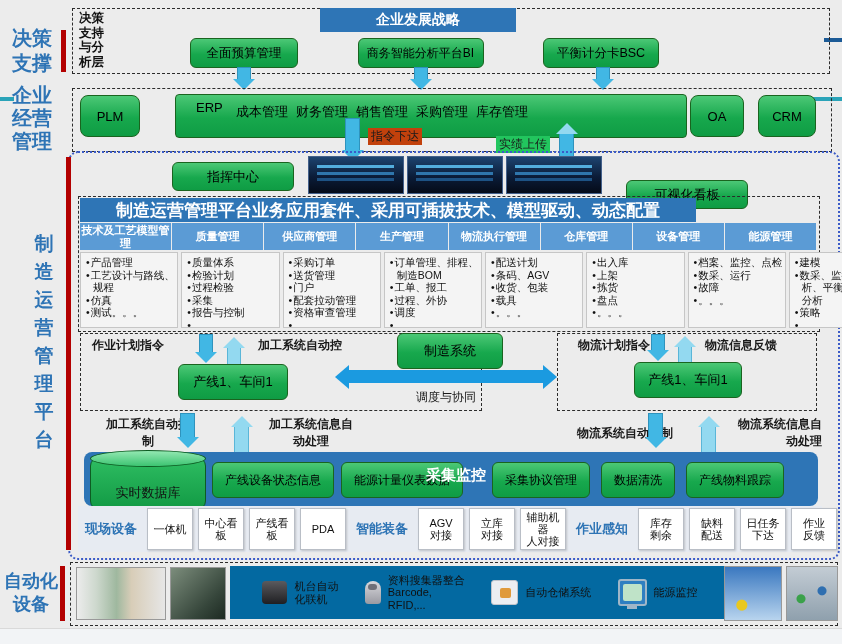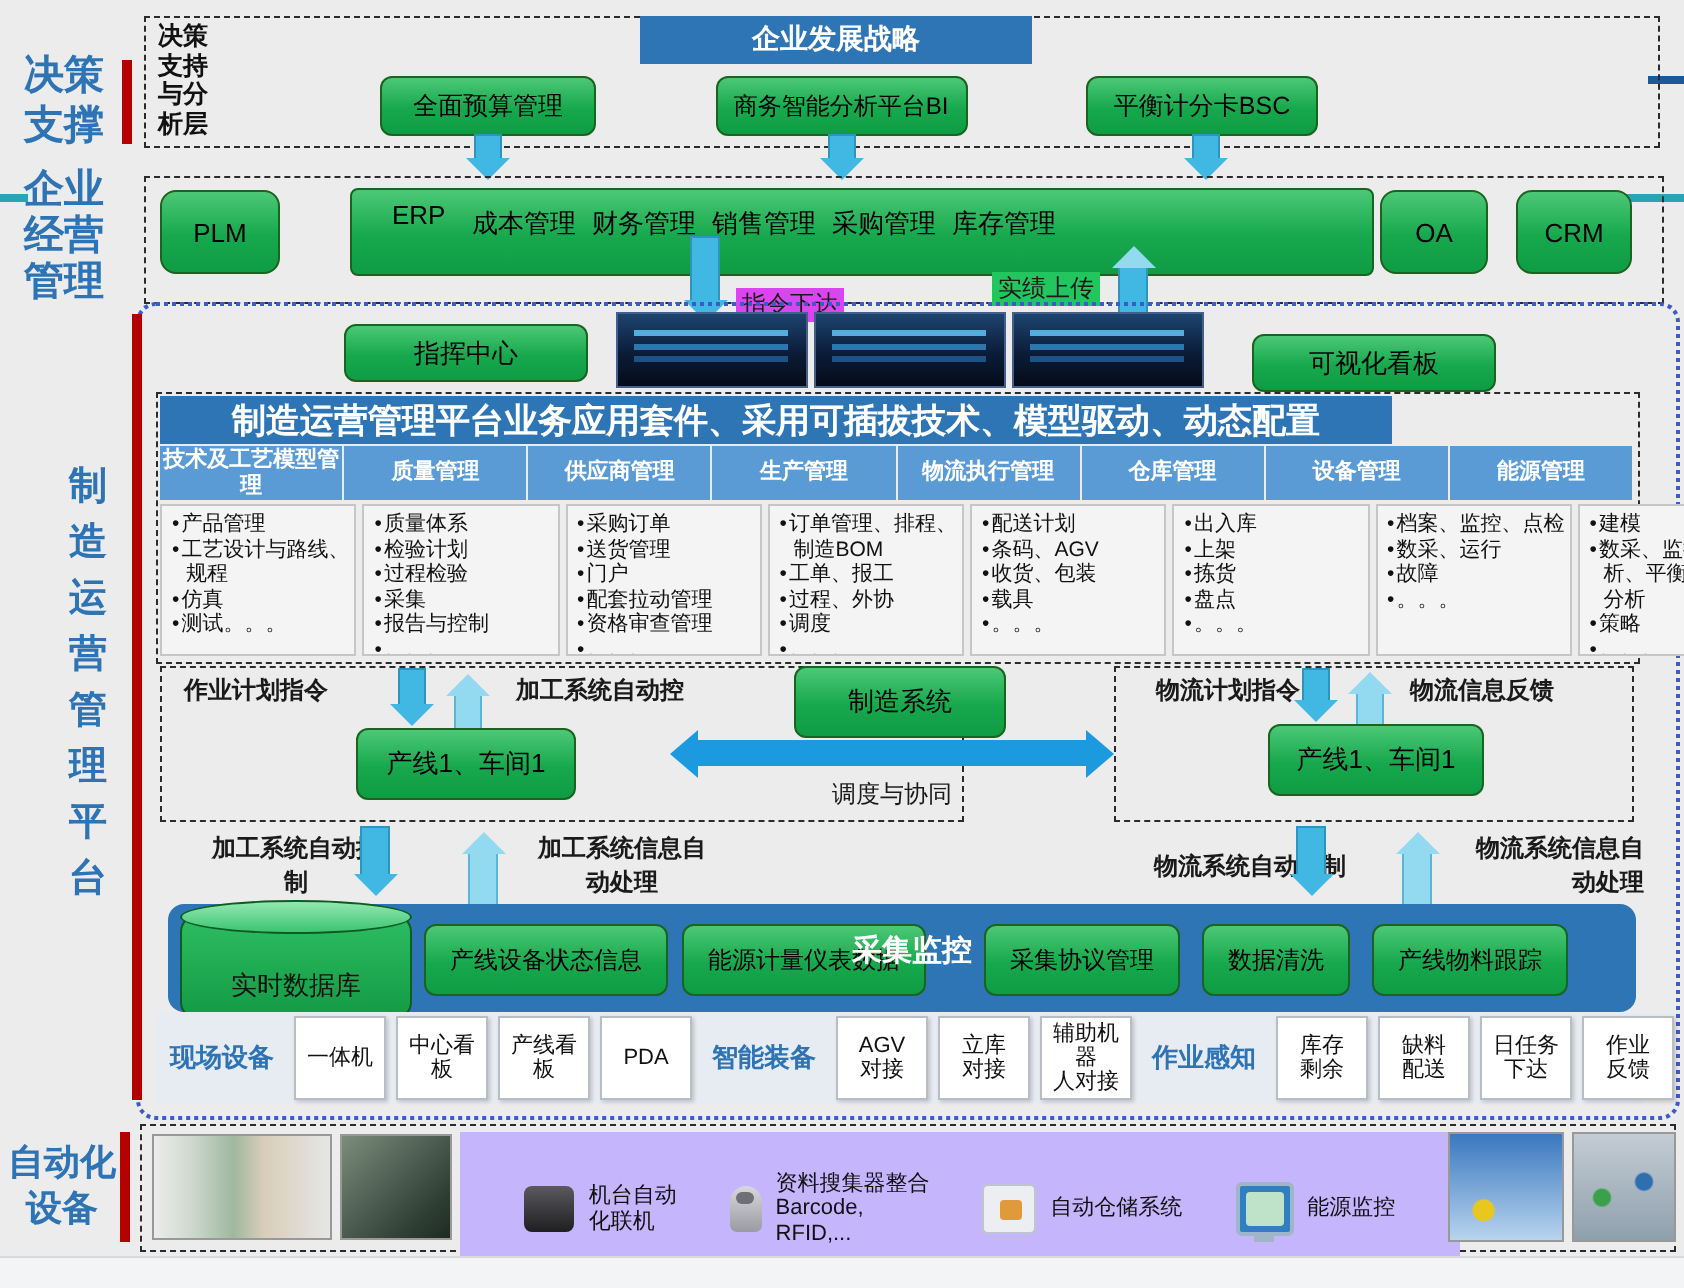--- a/index.html
+++ b/index.html
@@ -49,21 +49,21 @@
         border:1.3px solid #1a641f;border-radius:6px;display:flex;align-items:center;justify-content:center;
         font-size:12px;padding:0 12px;color:#000}
   .clist{display:flex;align-items:center}
   .devstrip{background:#e7ebf2;display:flex;align-items:center;gap:5px;padding:0 2px}
   .devgroup{display:flex;align-items:center;gap:5px}
   .dev-label{color:#2e74b5;font-weight:bold;font-size:13px;white-space:nowrap;margin:0 5px}
   .dev-list{display:flex;gap:5px;}
   .dev-box{background:#fff;border:1px solid #b9bec6;box-shadow:1px 1px 2px rgba(0,0,0,.18);
            min-width:34px;height:36px;display:flex;align-items:center;justify-content:center;text-align:center;
            font-size:11px;line-height:12px;white-space:pre-line;padding:2px 5px}
-  .panel{background:#c4b5fd;display:flex;align-items:center;justify-content:space-evenly;padding:12px 6px}
+  .panel{background:#0369a1;display:flex;align-items:center;justify-content:space-evenly;padding:0 6px}
   .pgroup{display:flex;align-items:center;gap:7px}
   .plabel{font-size:11px;line-height:12.5px;white-space:pre-line}
   .icon{position:relative;width:25px;height:23px;flex:0 0 auto}
   .icon-machine{background:linear-gradient(180deg,#5a5a5e,#1f1f22);border-radius:4px}
   .icon-warehouse{background:#eceef2;border:1px solid #c0c4cc;border-radius:3px}
   .icon-warehouse::after{content:"";position:absolute;inset:30% 25% 25% 32%;background:#e09a3c;border-radius:2px}
   .icon-scanner{background:linear-gradient(180deg,#d8d8dc,#9a9aa2);border-radius:9px 9px 4px 4px;width:16px}
   .icon-scanner::after{content:"";position:absolute;top:3px;left:22%;right:22%;height:6px;background:#6f6f78;border-radius:3px}
   .icon-monitor{background:#2f7fc1;border:2px solid #9fb6c8;border-radius:3px}
   .icon-monitor::before{content:"";position:absolute;inset:3px;background:#bfe3c8;border-radius:2px}
@@ -126,34 +126,34 @@
         <div class="erp-module">财务管理</div>
         <div class="erp-module">销售管理</div>
         <div class="erp-module">采购管理</div>
         <div class="erp-module">库存管理</div>
       </div>
   </div>
   <div class="abs gbox" style="left:690px;top:95px;width:52px;height:40px;border-radius:8px">OA</div>
   <div class="abs gbox" style="left:758px;top:95px;width:56px;height:40px;border-radius:8px">CRM</div>
 
   <div class="abs arrow-down" style="left:345px;top:118px;width:13px;height:32px"></div>
-  <div class="abs lbl" style="left:368px;top:144px;background:#d946ef;padding:0 3px">指令下达</div>
+  <div class="abs lbl" style="left:368px;top:128px;background:#c2410c;padding:0 3px">指令下达</div>
   <div class="abs arrow-up" style="left:559px;top:132px;width:13px;height:28px;background:#41b7e4;border-color:#2f93bd"></div>
   <div class="abs lbl" style="left:496px;top:136px;background:#22c55e;padding:0 3px">实绩上传</div>
 
   <div class="abs" style="left:68px;top:151px;width:768px;height:405px;border:2.2px dotted #3b5bc7;border-radius:10px"></div>
   <div class="abs redbar" style="left:66px;top:157px;width:5px;height:393px"></div>
 
   <div class="abs gbox" style="left:172px;top:162px;width:120px;height:27px">指挥中心</div>
   <div class="abs screens" style="left:308px;top:156px;width:294px;height:38px">
     <div class="screen"></div>
     <div class="screen"></div>
     <div class="screen"></div>
   </div>
-  <div class="abs gbox" style="left:626px;top:167px;width:120px;height:27px">可视化看板</div>
+  <div class="abs gbox" style="left:626px;top:180px;width:120px;height:27px">可视化看板</div>
 
   <div class="abs dashed" style="left:78px;top:196px;width:740px;height:134px"></div>
   <div class="abs bluebar" style="left:80px;top:198px;width:616px;height:24px;font-size:17px">制造运营管理平台业务应用套件、采用可插拔技术、模型驱动、动态配置</div>
   <div class="abs hdrrow" style="left:80px;top:223px;width:736px;height:27px">
     <div class="hdrcell">技术及工艺模型管理</div>
     <div class="hdrcell">质量管理</div>
     <div class="hdrcell">供应商管理</div>
     <div class="hdrcell">生产管理</div>
     <div class="hdrcell">物流执行管理</div>
     <div class="hdrcell">仓库管理</div>

